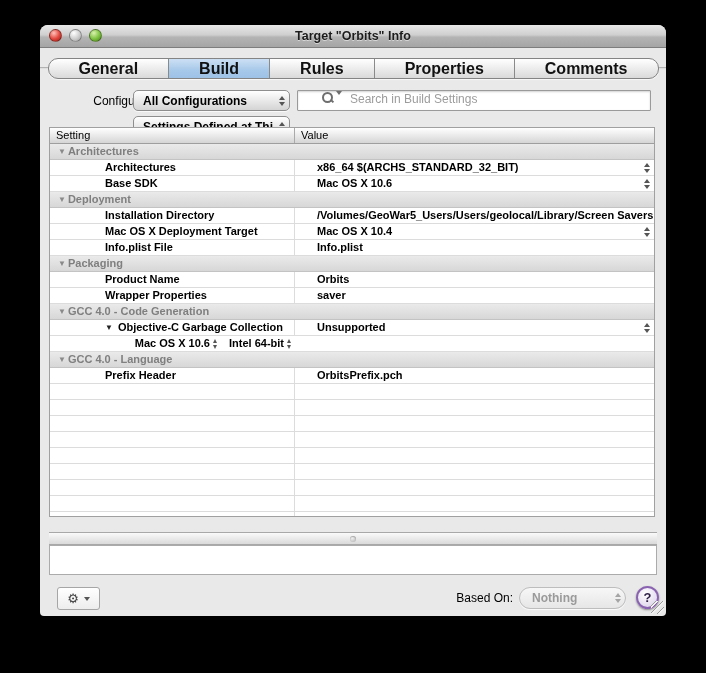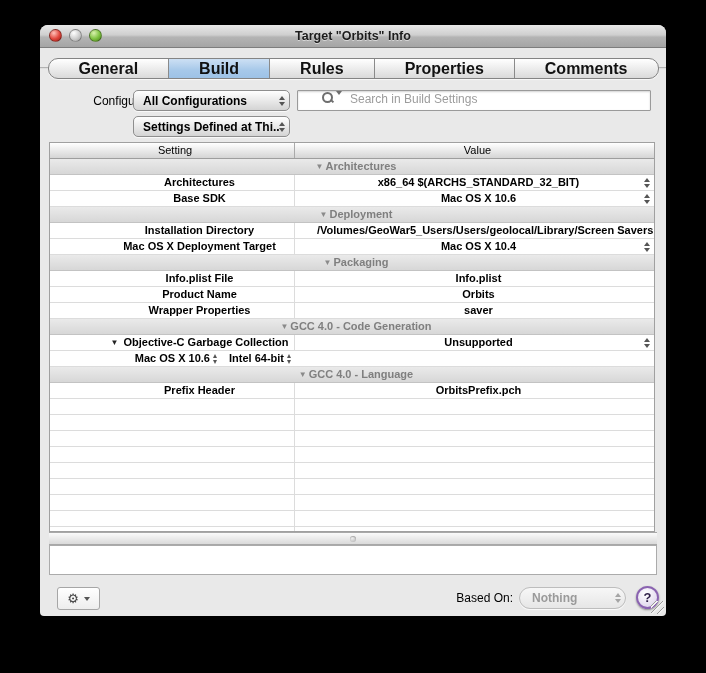--- a/index.html
+++ b/index.html
@@ -55,22 +55,22 @@
   .mag::before{content:"";position:absolute;left:1px;top:1px;width:7px;height:7px;
                border:2px solid #6e6e6e;border-radius:50%;}
   .mag::after{content:"";position:absolute;left:9px;top:9px;width:4px;height:2px;
               background:#6e6e6e;transform:rotate(45deg);}
   .magdrop{width:0;height:0;border-left:3px solid transparent;border-right:3px solid transparent;
            border-top:4px solid #6e6e6e;margin-right:6px;flex:none;}
   .search input{flex:1;border:none;outline:none;font-size:12px;color:#000;background:transparent;
                 font-family:"Liberation Sans",sans-serif;}
   .search input::placeholder{color:#9c9c9c;}
   
-  .table{position:absolute;left:9px;top:117px;width:606px;height:390px;box-sizing:border-box;
-         border:1px solid #a0a0a0;background:#fff;overflow:hidden;font-size:11px;text-align:center;}
+  .table{position:absolute;left:9px;top:102px;width:606px;height:390px;box-sizing:border-box;
+         border:1px solid #a0a0a0;background:#fff;overflow:hidden;font-size:11px;}
   .thead{display:flex;height:16px;line-height:15px;
          background:linear-gradient(#ffffff,#d5d5d5);border-bottom:1px solid #9e9e9e;
          box-sizing:border-box;color:#000;}
   .thead .h1{width:244px;flex:none;padding-left:6px;box-sizing:border-box;}
   .thead .h2{flex:1;border-left:1px solid #aaaaaa;padding-left:6px;}
   .trow{display:flex;height:16px;line-height:15px;box-sizing:border-box;
         border-bottom:1px solid #dcdcdc;background:#fff;white-space:nowrap;}
   .trow .c1{width:244px;flex:none;position:relative;overflow:hidden;box-sizing:border-box;}
   .trow .c2{flex:1;position:relative;border-left:1px solid #dcdcdc;overflow:hidden;
             padding:0 14px 0 22px;font-weight:bold;box-sizing:border-box;}
@@ -193,25 +193,25 @@
         </div>
         <div class="trow setting">
           <div class="c1"><span>Mac OS X Deployment Target</span></div>
           <div class="c2"><span>Mac OS X 10.4</span><span class="rstep">
               <span class="stepper">
                 <i class="up"></i>
                 <i class="dn"></i>
               </span>
             </span></div>
         </div>
-        <div class="trow section"><span class="disc">▼</span><span>Packaging</span></div>
         <div class="trow setting">
           <div class="c1"><span>Info.plist File</span></div>
           <div class="c2"><span>Info.plist</span></div>
         </div>
+        <div class="trow section"><span class="disc">▼</span><span>Packaging</span></div>
         <div class="trow setting">
           <div class="c1"><span>Product Name</span></div>
           <div class="c2"><span>Orbits</span></div>
         </div>
         <div class="trow setting">
           <div class="c1"><span>Wrapper Properties</span></div>
           <div class="c2"><span>saver</span></div>
         </div>
         <div class="trow section"><span class="disc">▼</span><span>GCC 4.0 - Code Generation</span></div>
         <div class="trow setting hasdisc">

